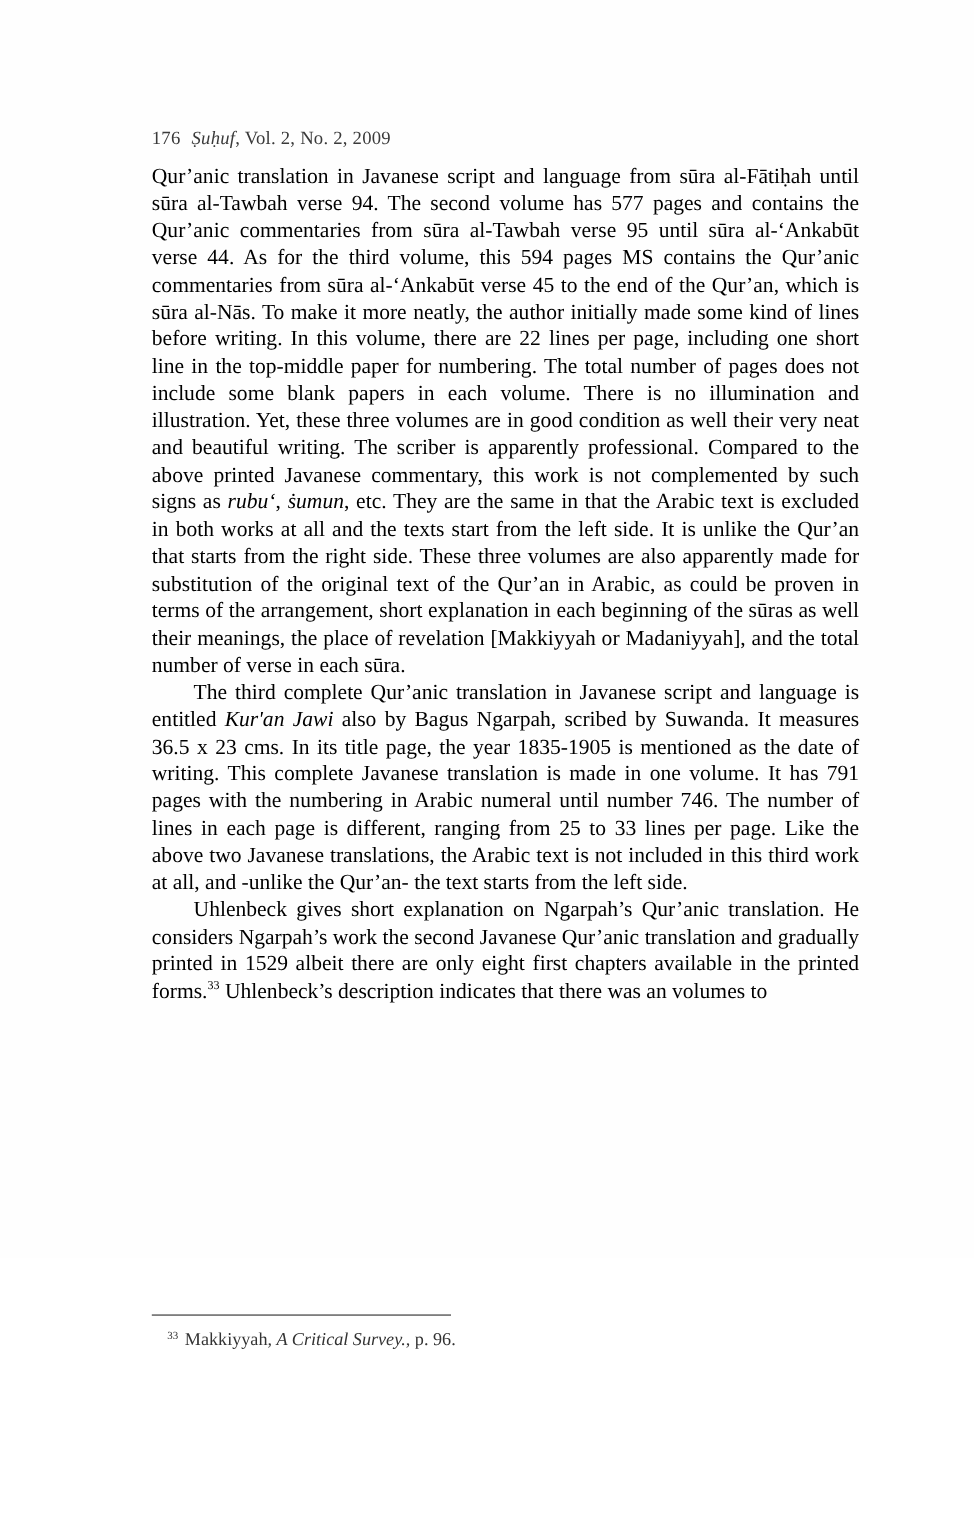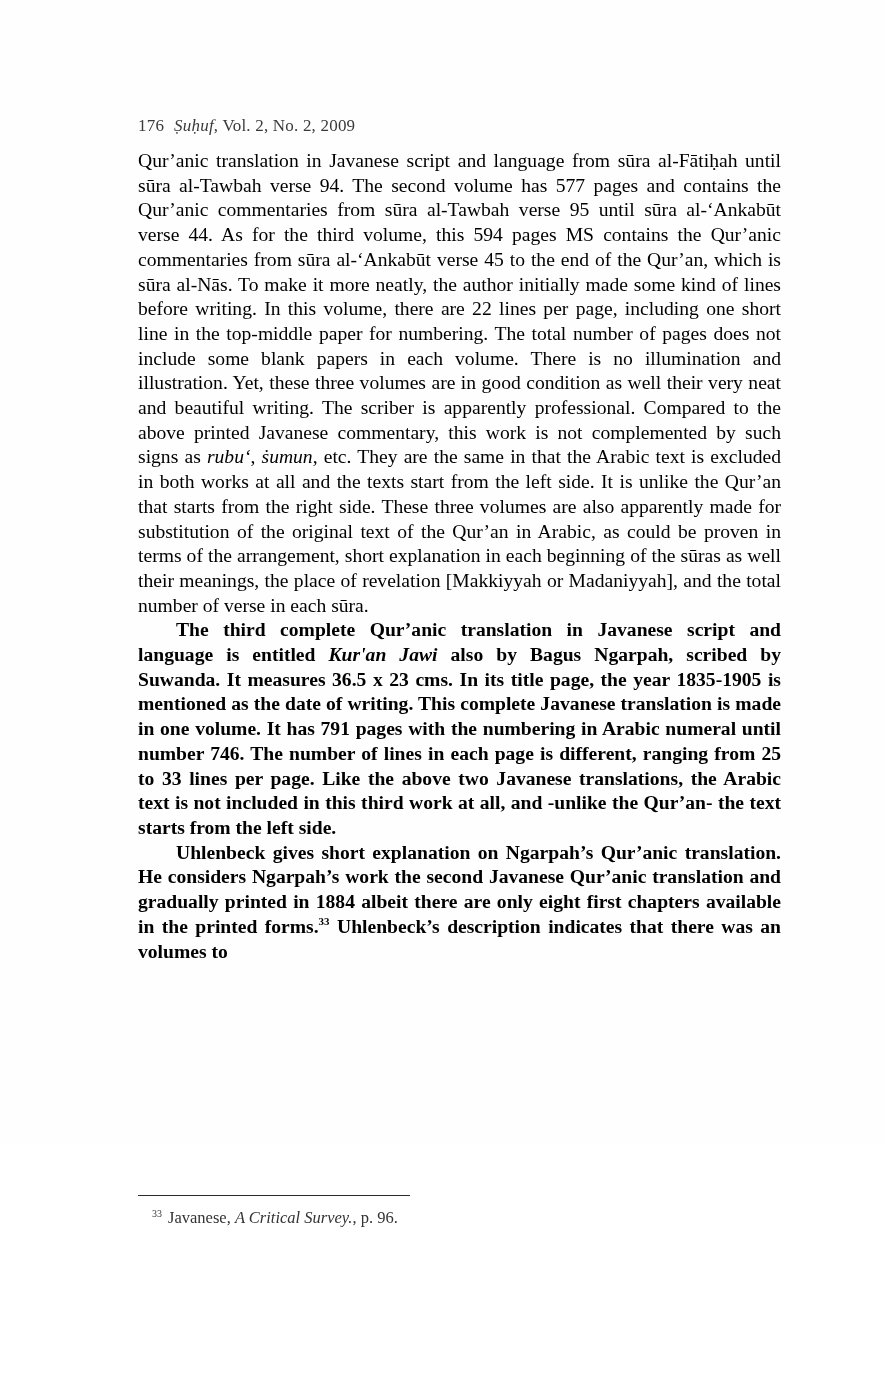--- a/index.html
+++ b/index.html
@@ -39,21 +39,20 @@
       font-size: 19.6px;
       line-height: 24.7px;
       text-align: justify;
       color: #000000;
     }
     .body-text p {
       margin: 0;
     }
     .body-text p.indent {
       text-indent: 38px;
-      font-weight: bold;
     }
     .body-text em { font-style: italic; }
     sup.fn-ref {
       font-size: 11px;
       vertical-align: 8px;
       line-height: 0;
     }
     .footnote-rule {
       position: absolute;
       left: 138px;
@@ -86,23 +85,23 @@
   </div>
 
   <div class="body-text">
     <p>
       <span>Qur’anic translation in Javanese script and language from sūra al-Fātiḥah until sūra al-Tawbah verse 94. The second volume has 577 pages and contains the Qur’anic commentaries from sūra al-Tawbah verse 95 until sūra al-‘Ankabūt verse 44. As for the third volume, this 594 pages MS contains the Qur’anic commentaries from sūra al-‘Ankabūt verse 45 to the end of the Qur’an, which is sūra al-Nās. To make it more neatly, the author initially made some kind of lines before writing. In this volume, there are 22 lines per page, including one short line in the top-middle paper for numbering. The total number of pages does not include some blank papers in each volume. There is no illumination and illustration. Yet, these three volumes are in good condition as well their very neat and beautiful writing. The scriber is apparently professional. Compared to the above printed Javanese commentary, this work is not complemented by such signs as </span><em>rubu‘</em><span>, </span><em>ṡumun</em><span>, etc. They are the same in that the Arabic text is excluded in both works at all and the texts start from the left side. It is unlike the Qur’an that starts from the right side. These three volumes are also apparently made for substitution of the original text of the Qur’an in Arabic, as could be proven in terms of the arrangement, short explanation in each beginning of the sūras as well their meanings, the place of revelation [Makkiyyah or Madaniyyah], and the total number of verse in each sūra.</span>
     </p>
     <p class="indent">
       <span>The third complete Qur’anic translation in Javanese script and language is entitled </span><em>Kur'an Jawi</em><span> also by Bagus Ngarpah, scribed by Suwanda. It measures 36.5 x 23 cms. In its title page, the year 1835-1905 is mentioned as the date of writing. This complete Javanese translation is made in one volume. It has 791 pages with the numbering in Arabic numeral until number 746. The number of lines in each page is different, ranging from 25 to 33 lines per page. Like the above two Javanese translations, the Arabic text is not included in this third work at all, and -unlike the Qur’an- the text starts from the left side.</span>
     </p>
     <p class="indent">
-      <span>Uhlenbeck gives short explanation on Ngarpah’s Qur’anic translation. He considers Ngarpah’s work the second Javanese Qur’anic translation and gradually printed in 1884 albeit there are only eight first chapters available in the printed forms.</span><sup class="fn-ref">33</sup><span> Uhlenbeck’s description indicates that there was an volumes to</span>
+      <span>Uhlenbeck gives short explanation on Ngarpah’s Qur’anic translation. He considers Ngarpah’s work the second Javanese Qur’anic translation and gradually printed in 1529 albeit there are only eight first chapters available in the printed forms.</span><sup class="fn-ref">33</sup><span> Uhlenbeck’s description indicates that there was an volumes to</span>
     </p>
   </div>
 
   <div class="footnote-rule"></div>
 
   <div class="footnote">
-    <sup>33</sup><span>Javanese, </span><em>A Critical Survey.</em><span>, p. 96.</span>
+    <sup>33</sup><span>Makkiyyah, </span><em>A Critical Survey.</em><span>, p. 96.</span>
   </div>
 
 </div>
 
 </body></html>

